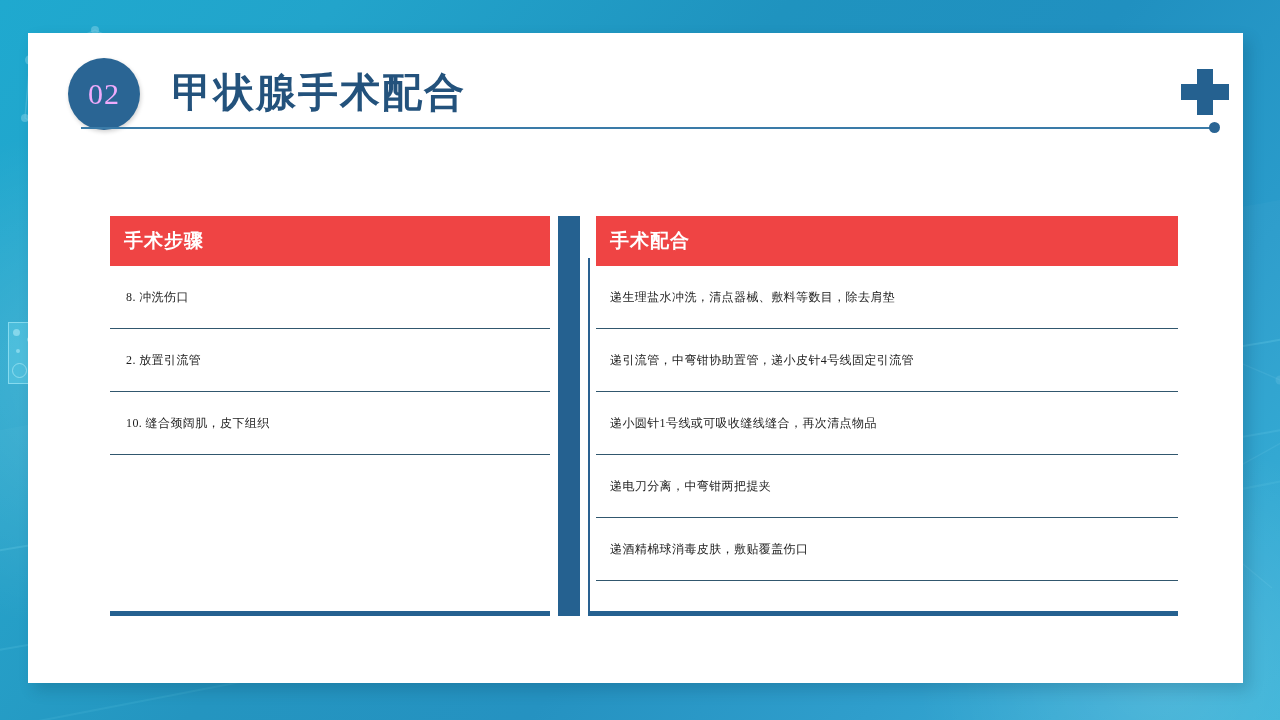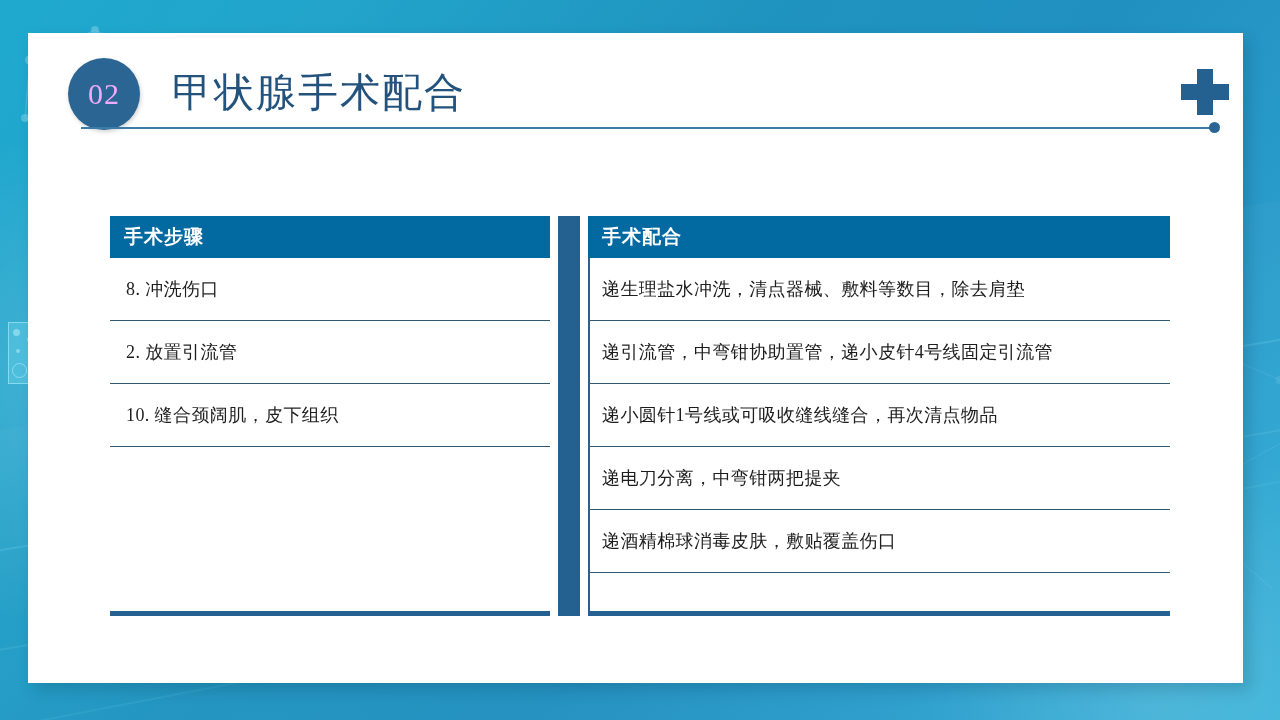--- a/index.html
+++ b/index.html
@@ -119,20 +119,21 @@
     box-shadow: 1px 2px 4px rgba(0,0,0,.18);
   }
   .slide-title {
     position: absolute;
     left: 144px;
     top: 32px;
     font-size: 40px;
     color: #23527c;
     letter-spacing: 2px;
     white-space: nowrap;
+    font-weight: bold;
   }
   .title-rule {
     position: absolute;
     left: 53px;
     top: 94px;
     width: 1130px;
     height: 2px;
     background: #3a7ba8;
   }
   .title-rule-dot {
@@ -159,44 +160,44 @@
     top: 183px;
     width: 1060px;
     height: 400px;
   }
   .col {
     position: absolute;
     top: 0;
     height: 100%;
   }
   .col-left  { left: 0;    width: 440px; }
-  .col-right { left: 478px; width: 582px; }
+  .col-right { left: 478px; width: 582px; padding-left: 8px; }
 
   .col-head {
-    height: 42px;
-    background: #0369a1;
+    height: 50px;
+    background: #ef4444;
     display: flex;
     align-items: center;
     padding-left: 14px;
     box-sizing: border-box;
   }
   .col-head span {
     color: #ffffff;
     font-size: 19px;
     font-weight: bold;
     letter-spacing: 1px;
   }
 
   .cell {
     height: 63px;
     display: flex;
     align-items: center;
     box-sizing: border-box;
     border-bottom: 1px solid #31576e;
-    font-size: 18px;
+    font-size: 12px;
     color: #1d1d1d;
     letter-spacing: .4px;
   }
   .col-left .cell  { padding-left: 16px; }
   .col-right .cell { padding-left: 14px; }
   .cell:last-of-type { border-bottom: none; }
 
   .col-bottom-rule {
     position: absolute;
     bottom: 0;

